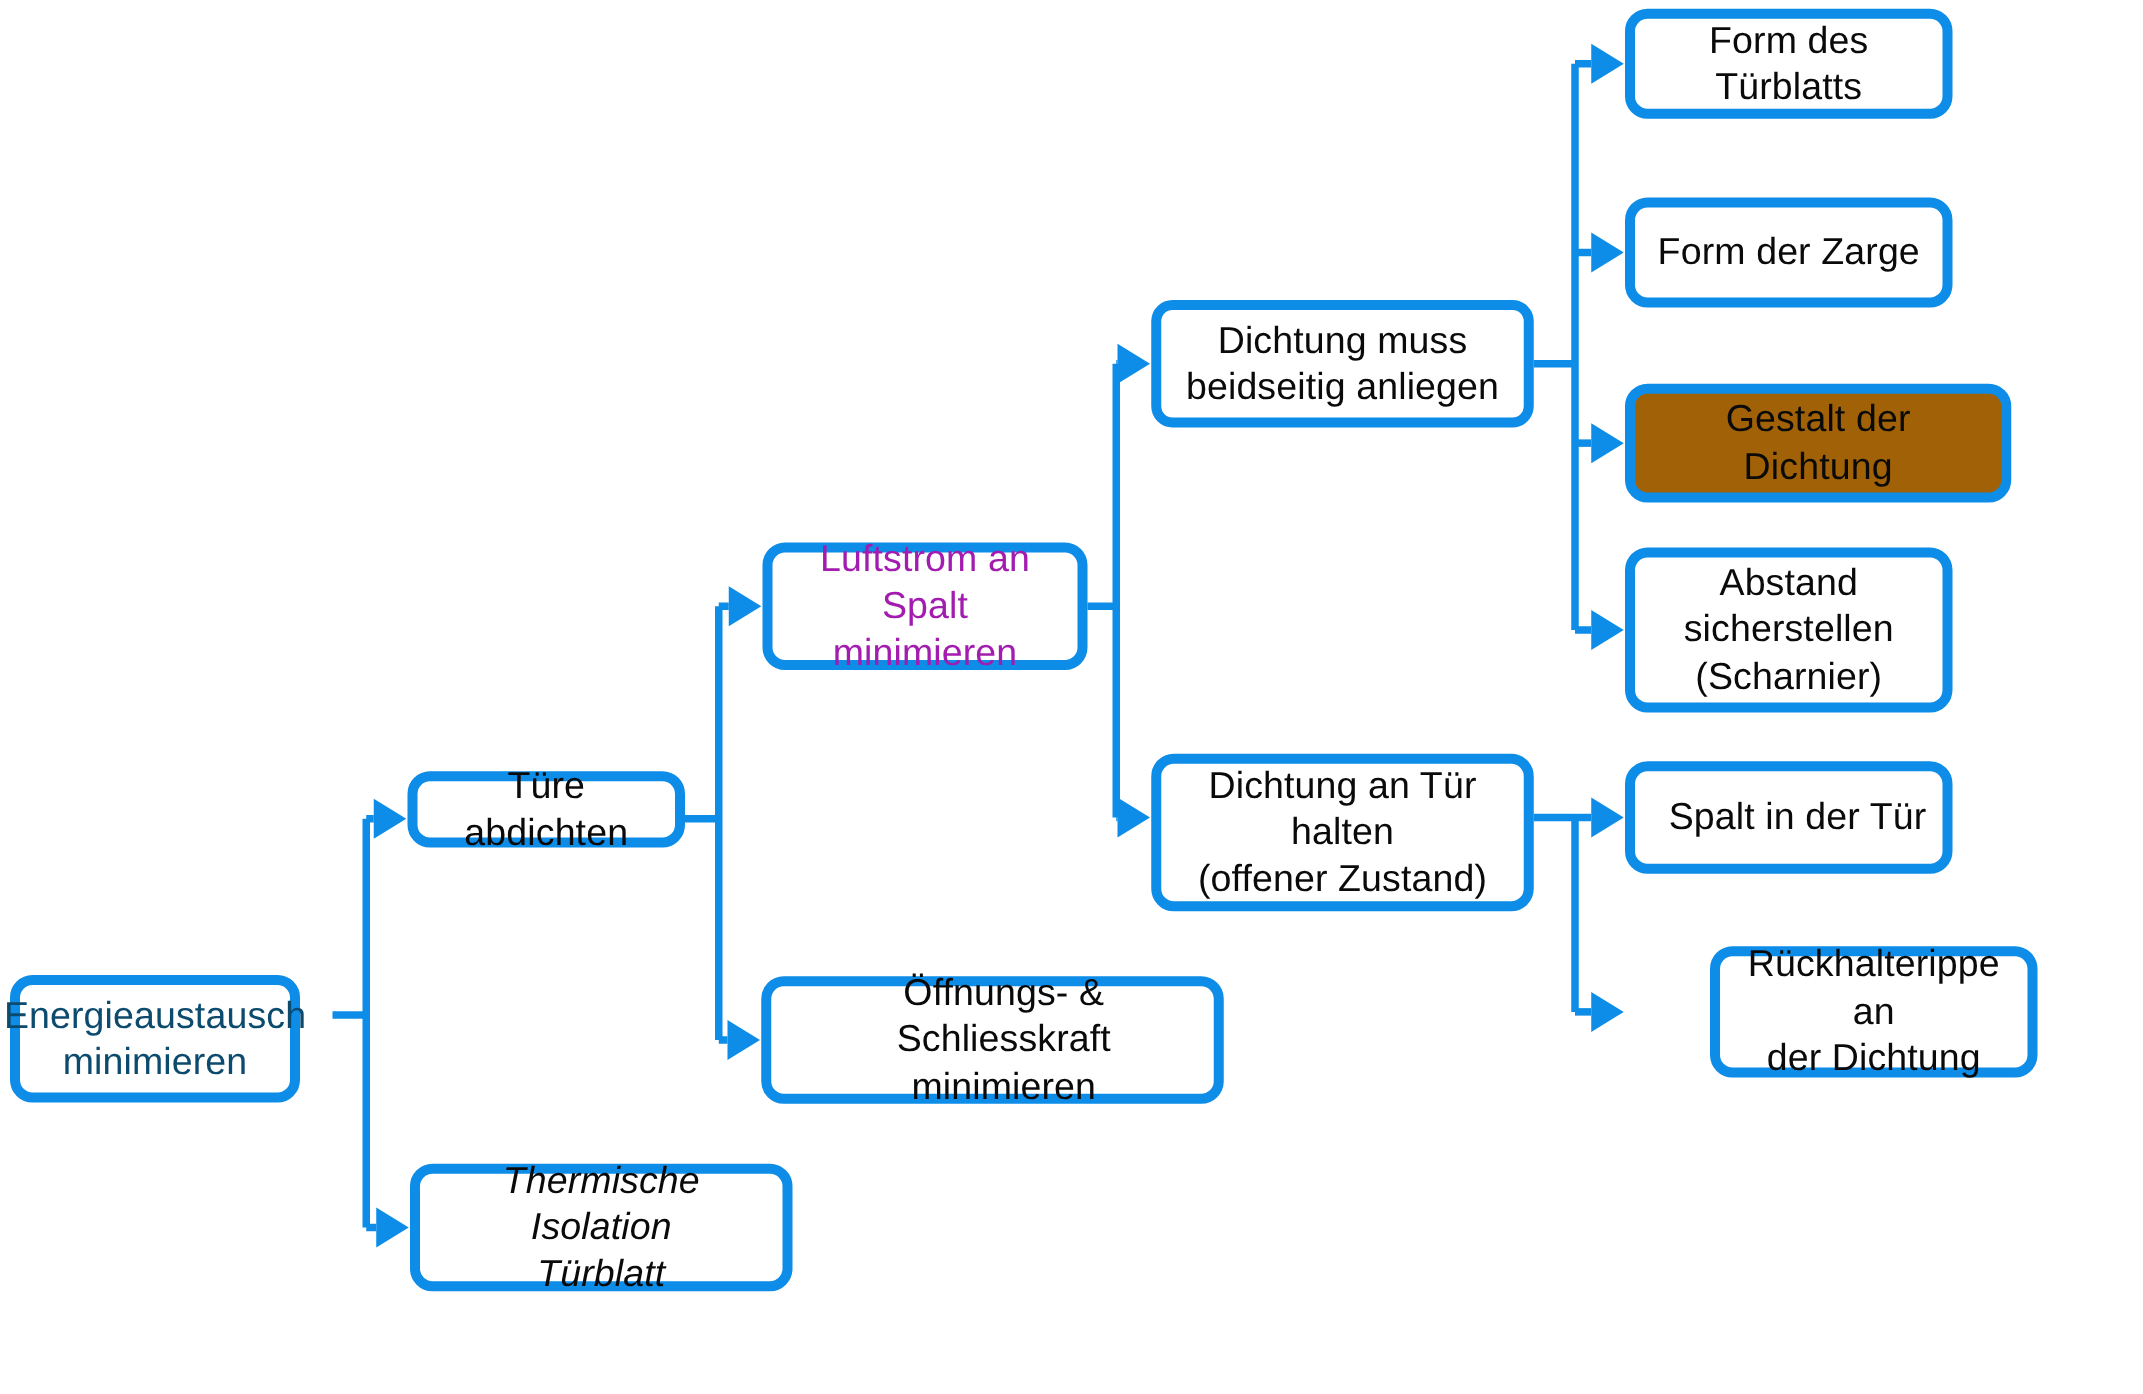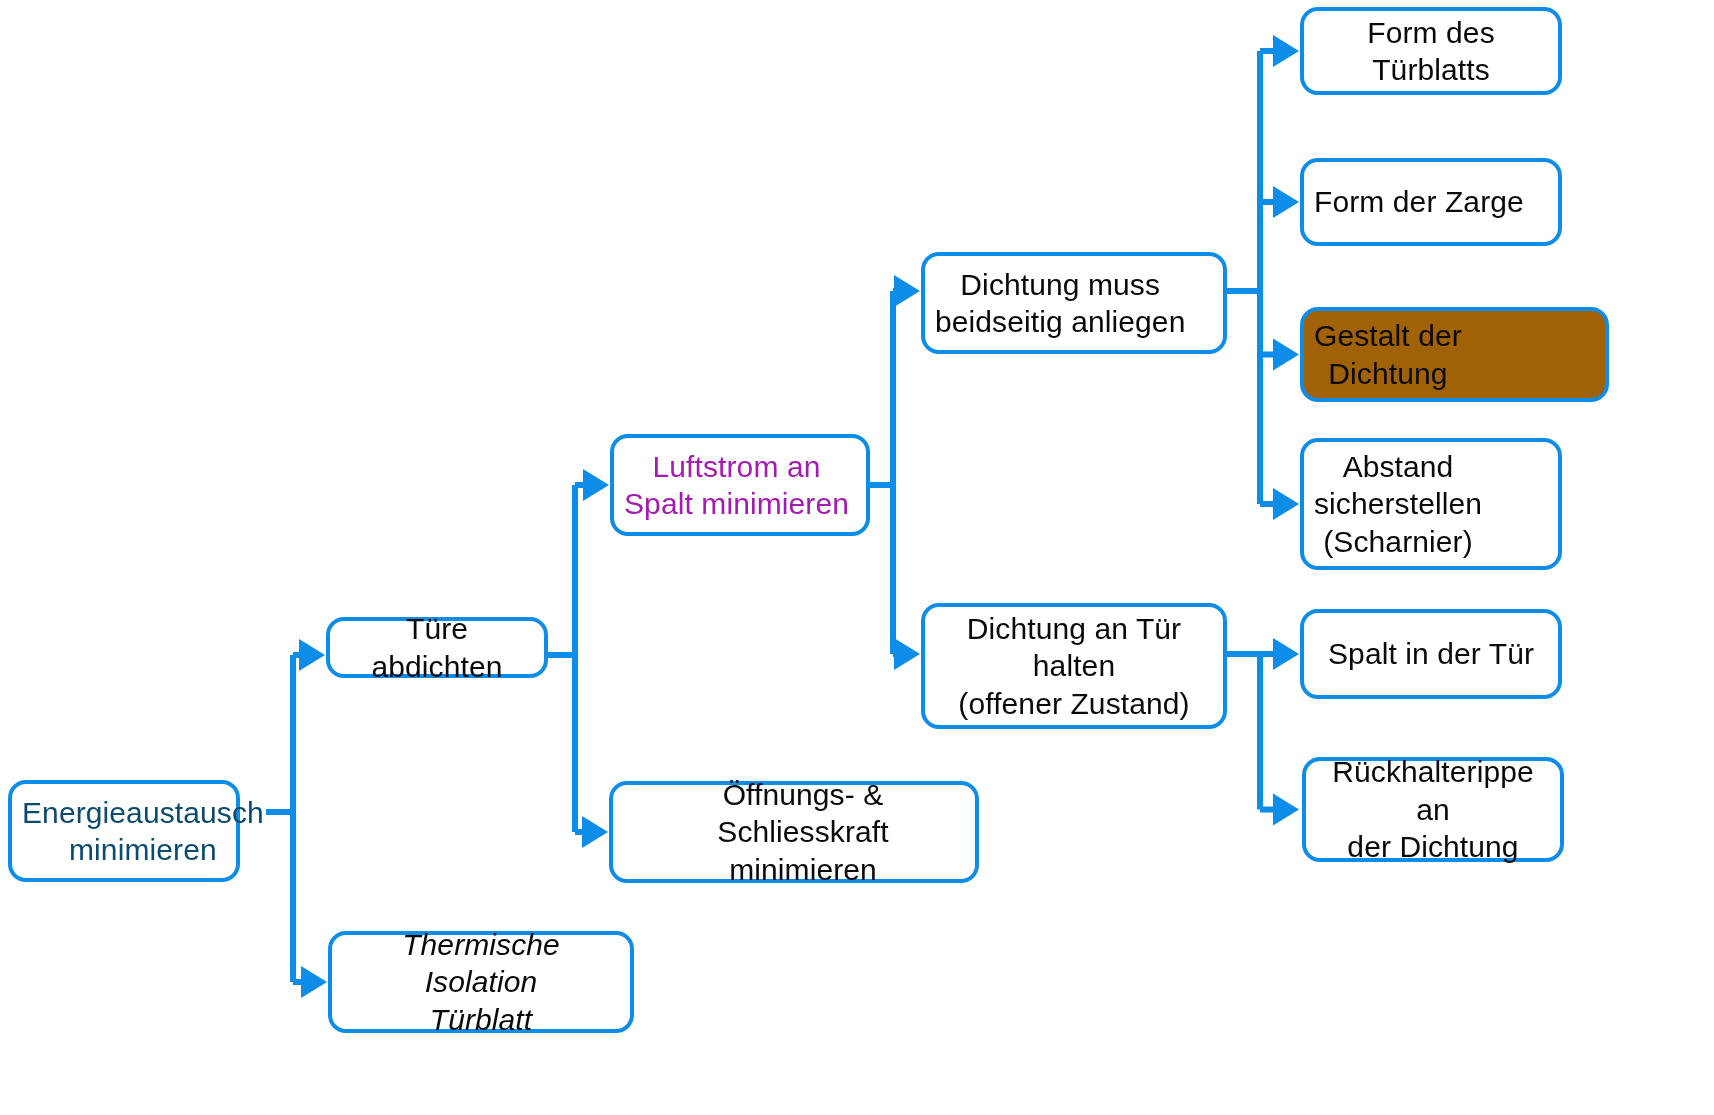--- a/index.html
+++ b/index.html
@@ -23,25 +23,25 @@
     position: absolute;
     left: 0;
     top: 0;
     width: 1714px;
     height: 1115px;
   }
   .node {
     position: absolute;
     box-sizing: border-box;
     background: #ffffff;
-    border: 4px solid #000000;
+    border: 8px solid #000000;
     border-radius: 18px;
     display: flex;
     align-items: center;
-    justify-content: flex-start;
+    justify-content: center;
     text-align: center;
     color: #0a0a0a;
     font-family: "Liberation Sans", sans-serif;
     font-size: 30px;
     line-height: 1.25;
     letter-spacing: 0.1px;
     white-space: pre-line;
     padding: 2px 10px;
   }
 </style>
@@ -122,28 +122,28 @@
   <div id="node-layer">
       <div class="node" style="left: 8px; top: 780px; width: 232px; height: 102px; border-color: rgb(13, 140, 232); background: rgb(255, 255, 255); color: #0c4a6e;"><span>Energieaustausch
 minimieren</span></div>
       <div class="node" style="left: 326px; top: 617px; width: 222px; height: 61px; border-color: rgb(13, 140, 232); background: rgb(255, 255, 255); color: rgb(10, 10, 10);"><span>Türe abdichten</span></div>
       <div class="node" style="left: 328px; top: 931px; width: 306px; height: 102px; border-color: rgb(13, 140, 232); background: rgb(255, 255, 255); color: rgb(10, 10, 10); font-style: italic;"><span>Thermische Isolation
 Türblatt</span></div>
       <div class="node" style="left: 610px; top: 434px; width: 260px; height: 102px; border-color: rgb(13, 140, 232); background: rgb(255, 255, 255); color: #a21caf;"><span>Luftstrom an
 Spalt minimieren</span></div>
       <div class="node" style="left: 609px; top: 781px; width: 370px; height: 102px; border-color: rgb(13, 140, 232); background: rgb(255, 255, 255); color: rgb(10, 10, 10); padding-left: 28px;"><span>Öffnungs- &amp; Schliesskraft
 minimieren</span></div>
-      <div class="node" style="left: 921px; top: 252px; width: 306px; height: 102px; border-color: rgb(13, 140, 232); background: rgb(255, 255, 255); color: rgb(10, 10, 10);"><span>Dichtung muss
+      <div class="node" style="left: 921px; top: 240px; width: 306px; height: 102px; border-color: rgb(13, 140, 232); background: rgb(255, 255, 255); color: rgb(10, 10, 10); border-radius: 17px;"><span>Dichtung muss
 beidseitig anliegen</span></div>
       <div class="node" style="left: 921px; top: 603px; width: 306px; height: 126px; border-color: rgb(13, 140, 232); background: rgb(255, 255, 255); color: rgb(10, 10, 10);"><span>Dichtung an Tür halten
 (offener Zustand)</span></div>
       <div class="node" style="left: 1300px; top: 7px; width: 262px; height: 88px; border-color: rgb(13, 140, 232); background: rgb(255, 255, 255); color: rgb(10, 10, 10);"><span>Form des Türblatts</span></div>
       <div class="node" style="left: 1300px; top: 158px; width: 262px; height: 88px; border-color: rgb(13, 140, 232); background: rgb(255, 255, 255); color: rgb(10, 10, 10);"><span>Form der Zarge</span></div>
       <div class="node" style="left: 1300px; top: 307px; width: 309px; height: 95px; border-color: rgb(13, 140, 232); background: #a16207; color: rgb(10, 10, 10);"><span>Gestalt der
 Dichtung</span></div>
       <div class="node" style="left: 1300px; top: 438px; width: 262px; height: 132px; border-color: rgb(13, 140, 232); background: rgb(255, 255, 255); color: rgb(10, 10, 10);"><span>Abstand
 sicherstellen
 (Scharnier)</span></div>
       <div class="node" style="left: 1300px; top: 609px; width: 262px; height: 90px; border-color: rgb(13, 140, 232); background: rgb(255, 255, 255); color: rgb(10, 10, 10); padding-left: 24px;"><span>Spalt in der Tür</span></div>
-      <div class="node" style="left: 1302px; top: 757px; width: 262px; height: 105px; border-color: rgb(13, 140, 232); background: rgb(255, 255, 255); color: rgb(10, 10, 10);"><span>Rückhalterippe an
+      <div class="node" style="left: 1368px; top: 757px; width: 262px; height: 105px; border-color: rgb(13, 140, 232); background: rgb(255, 255, 255); color: rgb(10, 10, 10);"><span>Rückhalterippe an
 der Dichtung</span></div>
     </div>
 </div>
 
 </body></html>

